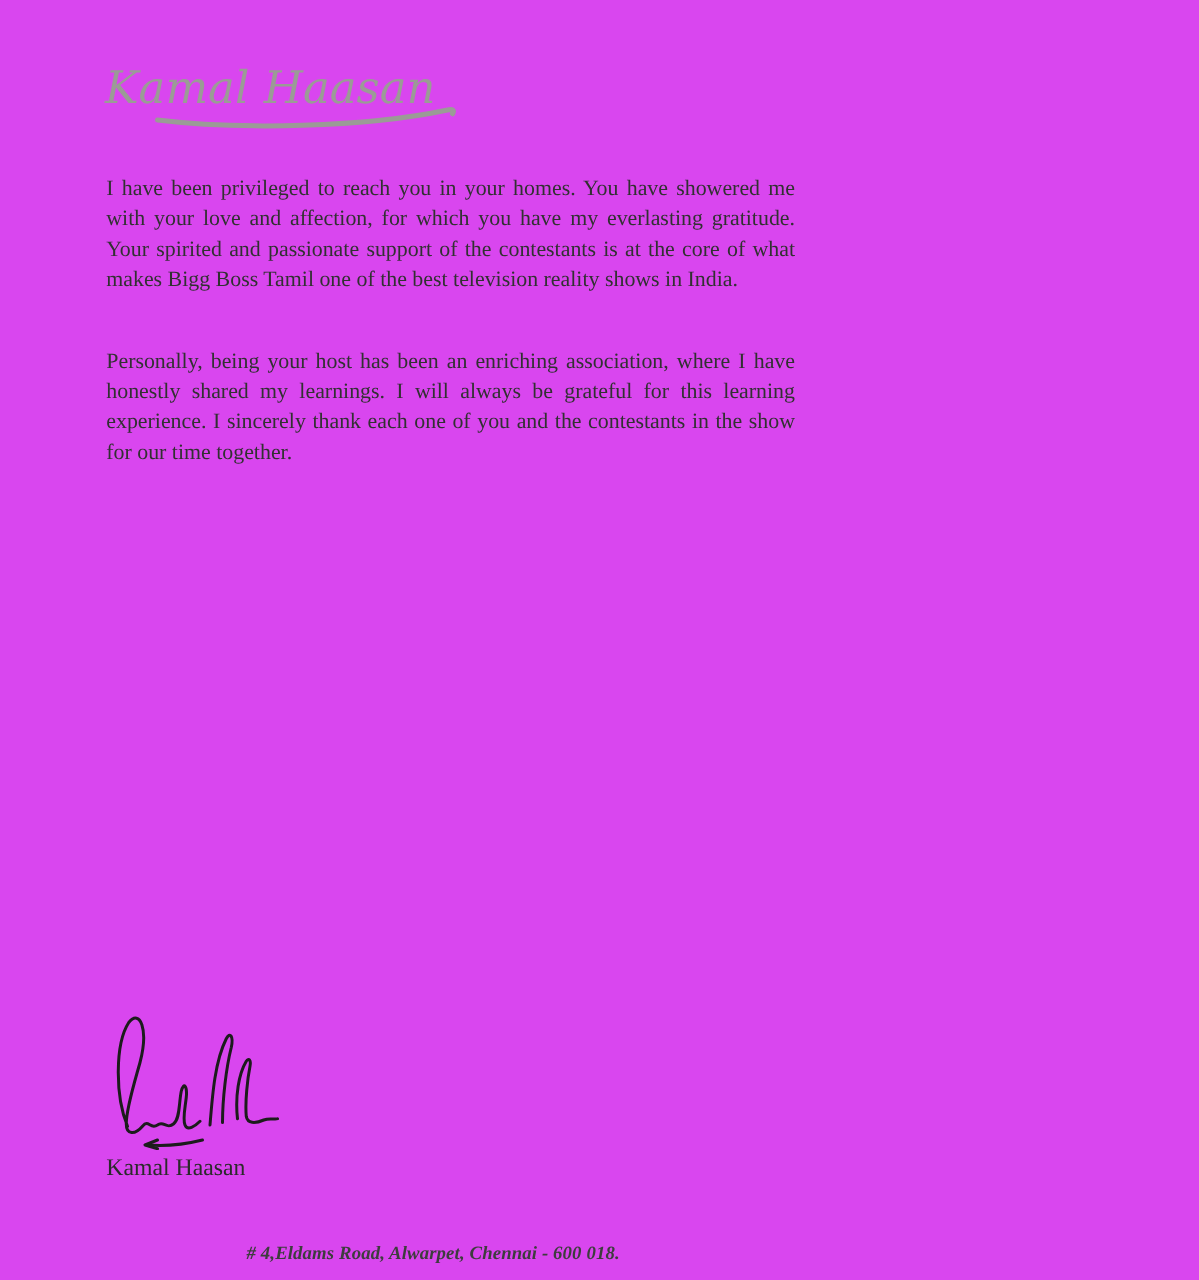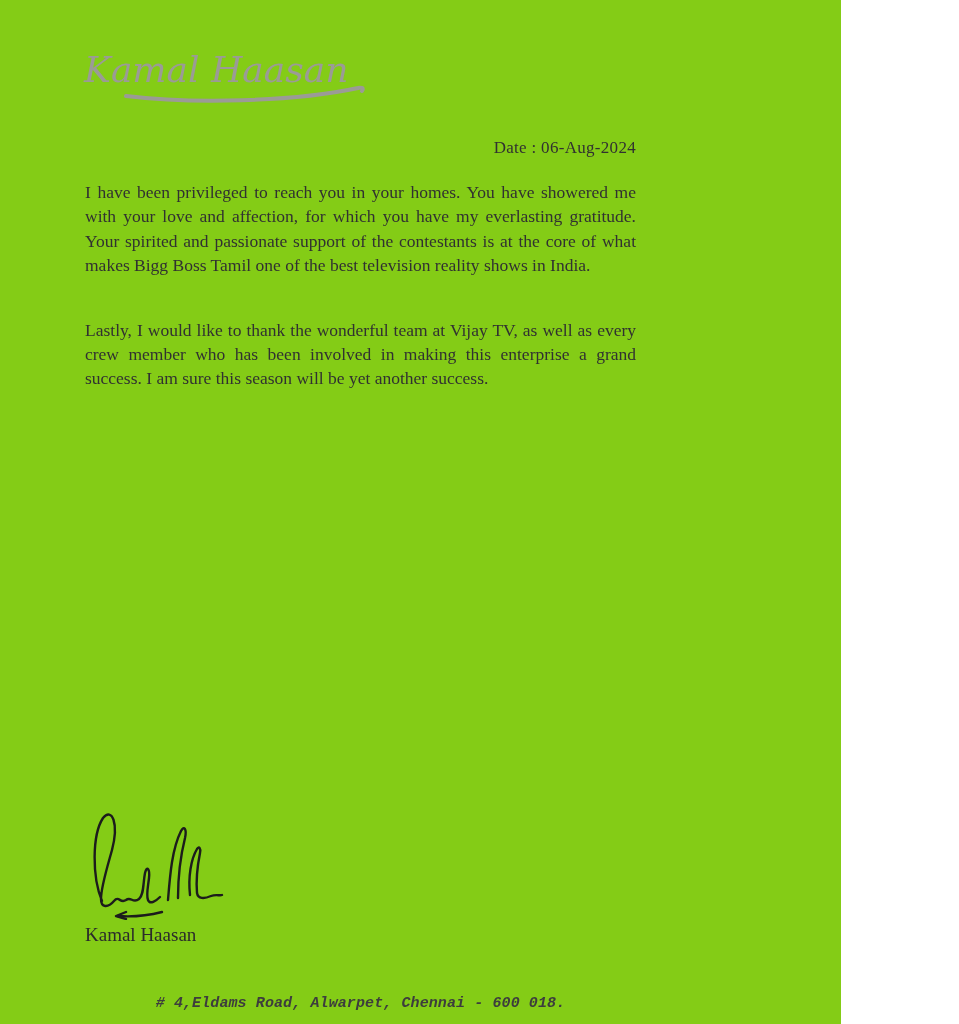--- a/index.html
+++ b/index.html
@@ -2,23 +2,23 @@
 <html><head>
 <meta charset="utf-8">
 <style>
   html, body {
     margin: 0;
     padding: 0;
     background: #ffffff;
   }
   .page {
     position: relative;
-    width: 841px;
+    width: 959px;
     height: 1024px;
-    background: #84cc16;
+    background: #d946ef;
     font-family: "Liberation Serif", "DejaVu Serif", serif;
     color: #2f2f2f;
     overflow: hidden;
   }
   .letterhead {
     position: absolute;
     top: 38px;
     left: 82px;
     width: 300px;
     height: 72px;
@@ -64,24 +64,24 @@
     position: absolute;
     top: 924px;
     left: 85px;
     font-size: 19px;
     margin: 0;
     color: #2b2b2b;
   }
   .footer-address {
     position: absolute;
     top: 995px;
-    left: 85px;
+    left: 71px;
     width: 551px;
     text-align: center;
-    font-family: Liberation Mono, monospace;
+    font-family: Liberation Serif, serif;
     font-style: italic;
     font-weight: bold;
     font-size: 15px;
     color: #3d3d3d;
     letter-spacing: 0.1px;
   }
   .lh-text {
     font-family: "DejaVu Serif", "Liberation Serif", serif;
     font-style: italic;
   }
@@ -92,28 +92,27 @@
 <div class="page">
 
   <div class="letterhead">
     <svg width="300" height="72" viewBox="0 0 300 72">
       <text x="2" y="44" class="lh-text" font-size="36" fill="#9b9b96">Kamal Haasan</text>
       <path d="M44 58 C 110 66, 210 64, 276 50 C 280 49, 282 50, 280 53" fill="none" stroke="#9b9b96" stroke-width="4" stroke-linecap="round"></path>
     </svg>
   </div>
 
   <div class="content">
-    <p class="date-row">Date : 06-Aug-2024</p>
 
 
 
     <p class="para">I have been privileged to reach you in your homes. You have showered me with your love and affection, for which you have my everlasting gratitude. Your spirited and passionate support of the contestants is at the core of what makes Bigg Boss Tamil one of the best television reality shows in India.</p>
 
+    <p class="para">Personally, being your host has been an enriching association, where I have honestly shared my learnings. I will always be grateful for this learning experience. I sincerely thank each one of you and the contestants in the show for our time together.</p>
 
-    <p class="para">Lastly, I would like to thank the wonderful team at Vijay TV, as well as every crew member who has been involved in making this enterprise a grand success. I am sure this season will be yet another success.</p>
 
   </div>
 
   <div class="signature-block">
     <svg width="140" height="115" viewBox="0 0 140 115">
       <g fill="none" stroke="#1c1c1c" stroke-width="2.4" stroke-linecap="round" stroke-linejoin="round">
         <path d="M16 96 C 6 72, 6 30, 17 13 C 26 2, 33 18, 26 45 C 21 63, 15 82, 15 94 C 15 103, 22 103, 28 96 C 33 90, 34 99, 40 95 C 45 91, 47 99, 53 94 C 58 90, 57 78, 59 68 C 61 60, 64 64, 63 73 C 62 82, 60 90, 62 95 C 64 100, 70 96, 74 92"></path>
         <path d="M82 95 C 84 70, 86 44, 95 26 C 98 20, 101 24, 99 33 C 95 49, 92 74, 92 93"></path>
         <path d="M104 90 C 102 72, 105 54, 111 44 C 113 41, 115 43, 114 48 C 112 58, 110 76, 111 88 C 112 94, 118 94, 125 91 C 130 89, 134 91, 136 90"></path>
         <path d="M76 107 C 60 111, 45 112, 32 111"></path>

